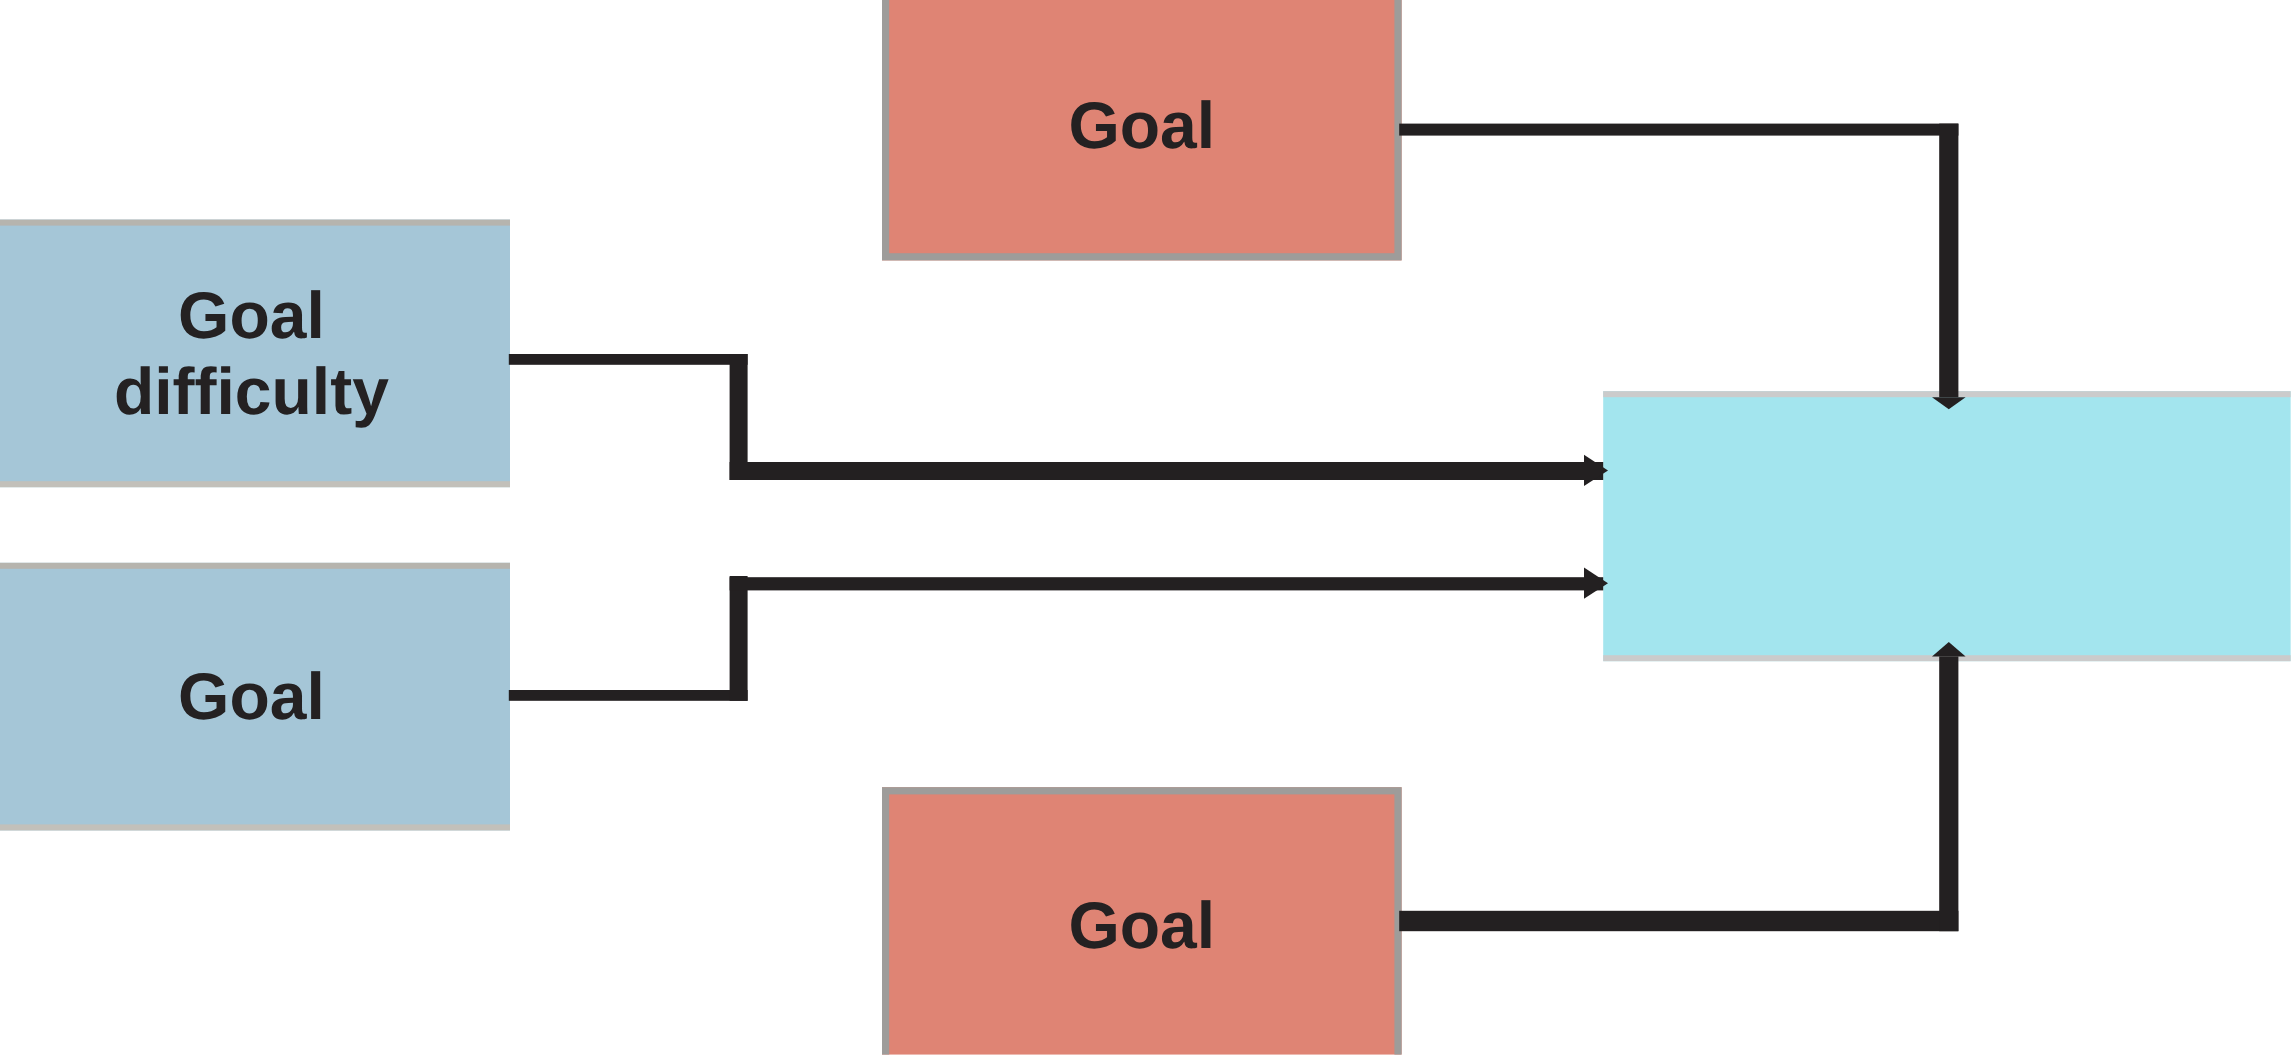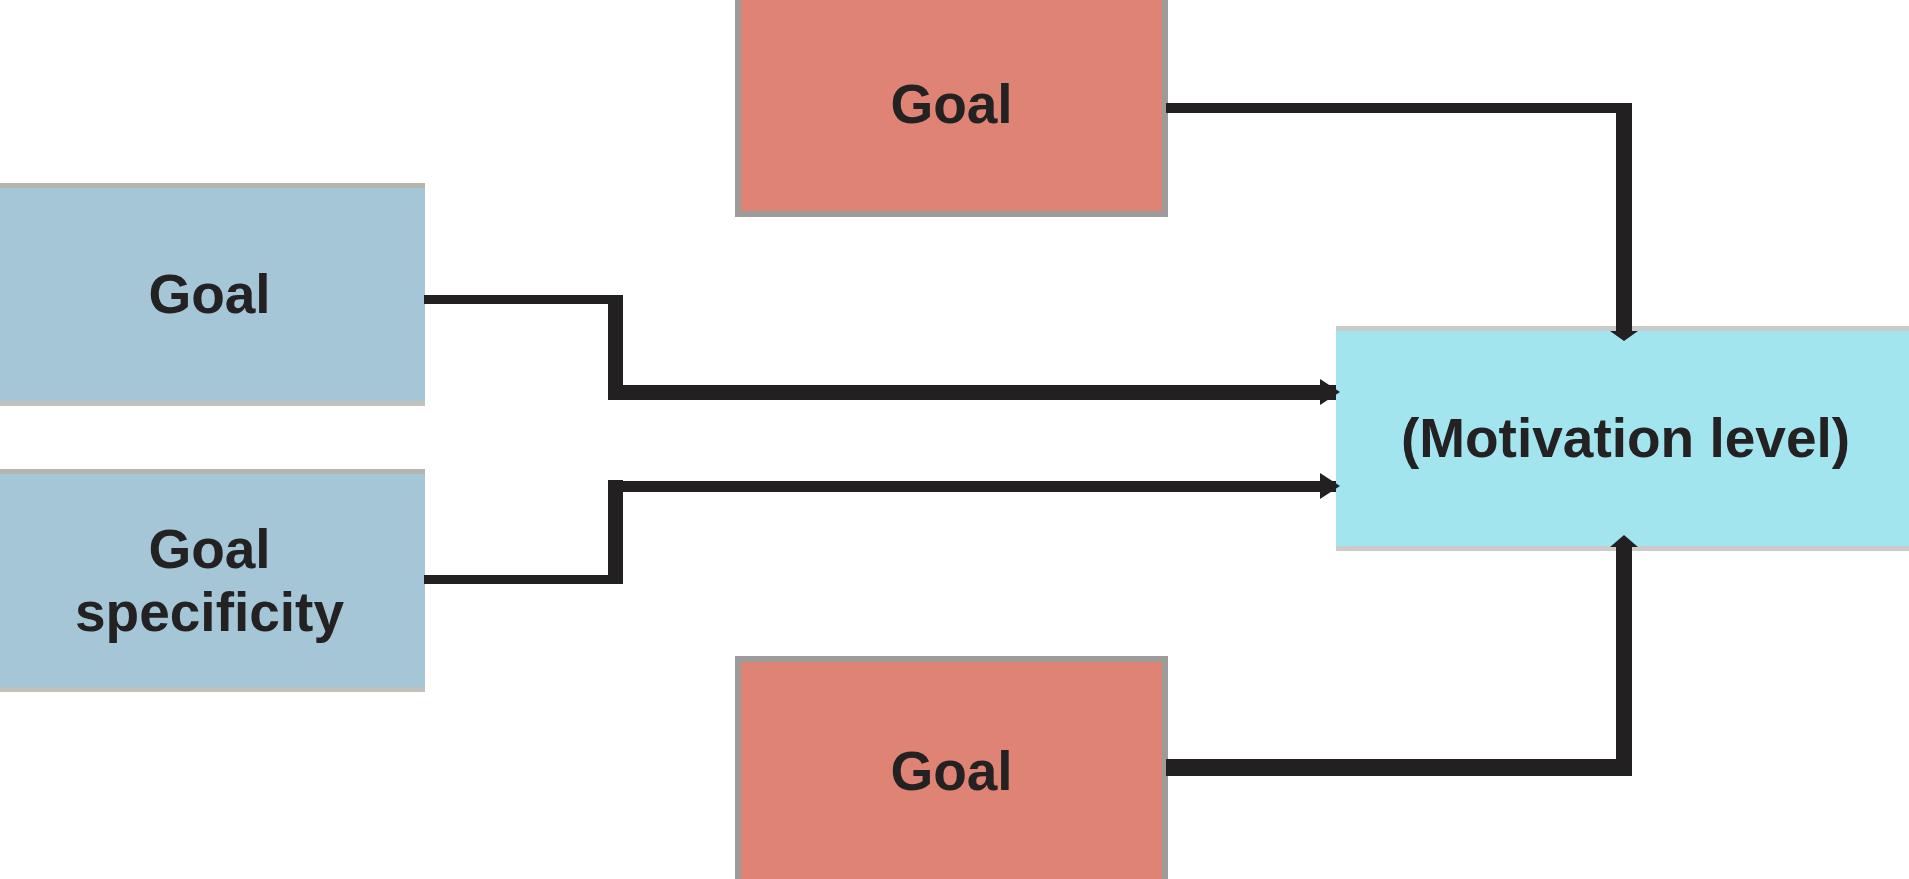--- a/index.html
+++ b/index.html
@@ -81,37 +81,36 @@
   #conn-commitment-v  {left:1616px;top:547px; width:16px;  height:229px;}
   #arrow-commitment   {left:1610px;top:535px;}
 </style>
 </head>
 <body>
 
 <div id="canvas">
 
   <div class="box blue" id="box-difficulty">
     <span class="ln">Goal</span>
+    <span class="ln">difficulty</span>
   </div>
 
   <div class="box blue" id="box-specificity">
     <span class="ln">Goal</span>
-    <span class="ln">specificity</span>
   </div>
 
   <div class="box salmon" id="box-acceptance">
     <span class="ln">Goal</span>
   </div>
 
   <div class="box salmon" id="box-commitment">
     <span class="ln">Goal</span>
   </div>
 
   <div class="box cyan" id="box-effort">
-    <span class="ln">(Motivation level)</span>
   </div>
 
   <div class="line" id="conn-difficulty-h1"></div>
   <div class="line" id="conn-difficulty-v"></div>
   <div class="line" id="conn-difficulty-h2"></div>
   <div class="arrow arrow-right" id="arrow-difficulty"></div>
 
   <div class="line" id="conn-specificity-h1"></div>
   <div class="line" id="conn-specificity-v"></div>
   <div class="line" id="conn-specificity-h2"></div>

